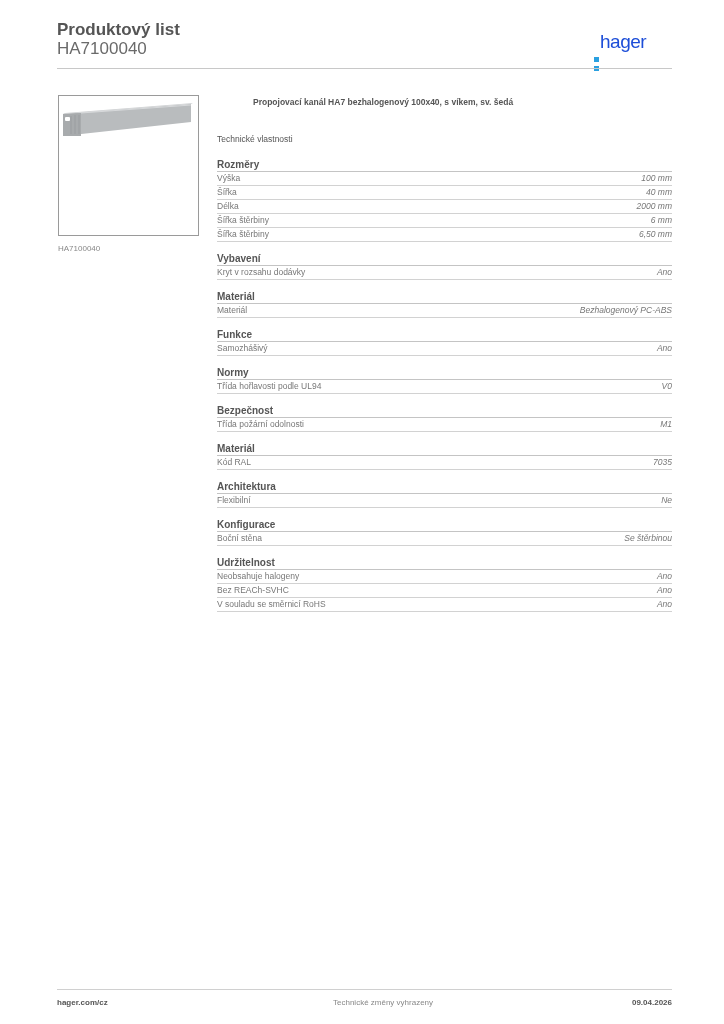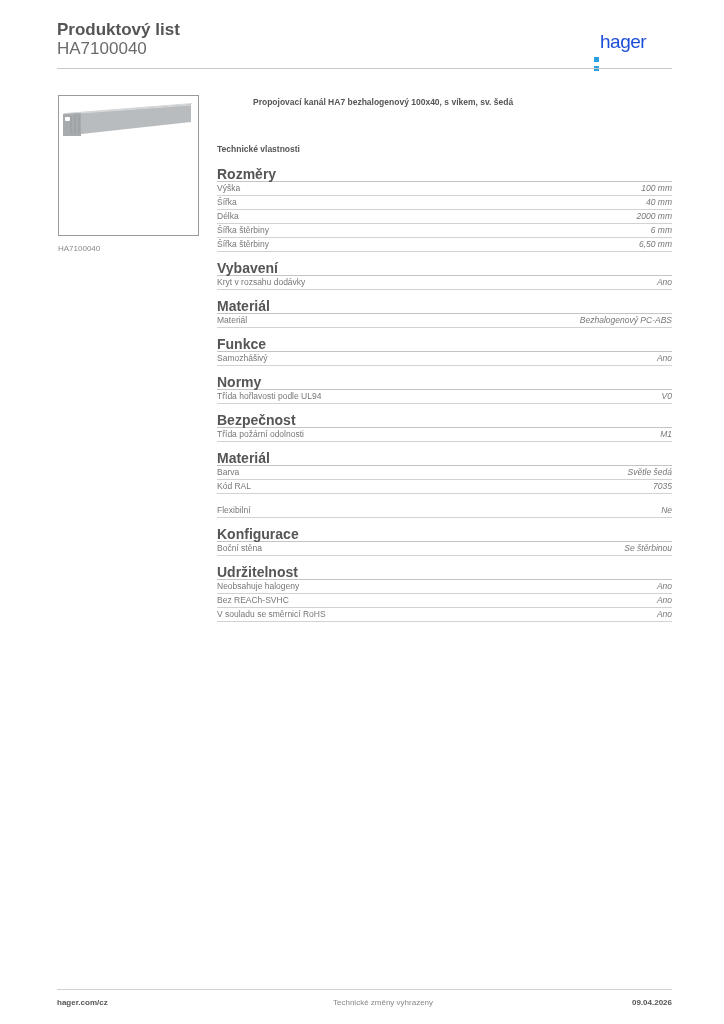--- a/index.html
+++ b/index.html
@@ -7,24 +7,24 @@
   .title { position:absolute; left:57px; top:20px; font-size:17px; font-weight:bold; color:#555; line-height:20px; }
   .code { position:absolute; left:57px; top:39px; font-size:17px; color:#6a6a6a; line-height:20px; }
   .logo { position:absolute; left:594px; top:28px; font-size:19px; font-weight:normal; color:#1d4ed8; letter-spacing:-0.5px; line-height:28px; }
   .logo .colon { display:inline-block; width:6px; position:relative; }
   .logo .colon i { position:absolute; left:0; width:5px; height:5px; background:#2aa0e0; }
   .hrule { position:absolute; left:57px; width:615px; height:1px; background:#c8c8c8; }
   .imgbox { position:absolute; left:58px; top:95px; width:141px; height:141px; border:1px solid #9a9a9a; box-sizing:border-box; background:#fff; overflow:hidden; }
   .imgcap { position:absolute; left:58px; top:244px; font-size:8px; color:#888; }
   .main { position:absolute; left:217px; top:95px; width:455px; }
   .desc { font-size:8.5px; font-weight:bold; color:#555; height:14px; line-height:14px;margin-left:36px; }
-  .subhead { font-size:8.5px; font-weight:bold; color:#555; margin-top:33px; height:14px; line-height:14px; }
+  .subhead { font-size:8.5px; font-weight:normal; color:#555; margin-top:23px; height:14px; line-height:14px; }
   .section { margin-top:10px; }
   .section.first { margin-top:12px; }
-  .sec-title { font-size:14px; font-weight:bold; color:#555; height:13px; line-height:13px; border-bottom:1.5px solid #c4c4c4; }
+  .sec-title { font-size:10px; font-weight:bold; color:#555; height:13px; line-height:13px; border-bottom:1.5px solid #c4c4c4; }
   .row { display:flex; justify-content:space-between; font-size:8.5px; color:#777; height:13px; line-height:13px; border-bottom:1.5px solid #d2d2d2; padding-top:0px; }
   .row .v { text-align:center;font-style:italic; }
   .footer-rule { position:absolute; left:57px; top:989px; width:615px; height:1px; background:#d0d0d0; }
   .f-left { position:absolute; left:57px; top:998px; font-size:8px; font-weight:bold; color:#555; }
   .f-mid { position:absolute; left:333px; top:998px; font-size:8px; color:#888; }
   .f-right { position:absolute; right:52px; top:998px; font-size:8px; font-weight:bold; color:#555; }
 </style>
 </head>
 <body>
 
@@ -115,30 +115,27 @@
     <div class="sec-title">Bezpečnost</div>
     <div class="row">
         <span>Třída požární odolnosti</span>
         <span class="v">M1</span>
       </div>
   </div>
 
   <div class="section">
     <div class="sec-title">Materiál</div>
     <div class="row">
-        <span>Barva</span>
-        <span class="v">Světle šedá</span>
-      </div>
-    <div class="row">
         <span>Kód RAL</span>
         <span class="v">7035</span>
       </div>
   </div>
 
   <div class="section">
+    <div class="sec-title">Architektura</div>
     <div class="row">
         <span>Flexibilní</span>
         <span class="v">Ne</span>
       </div>
   </div>
 
   <div class="section">
     <div class="sec-title">Konfigurace</div>
     <div class="row">
         <span>Boční stěna</span>

